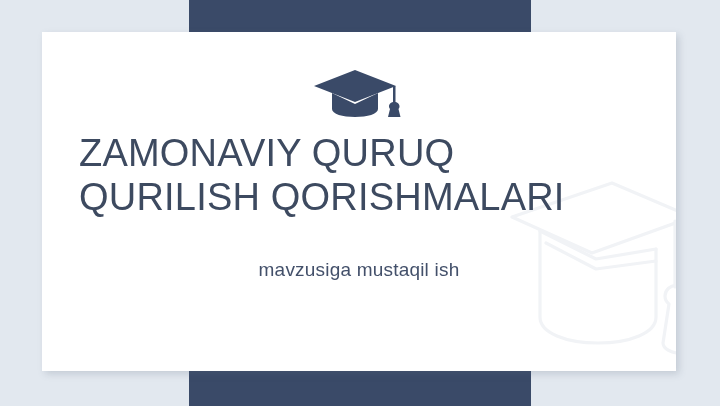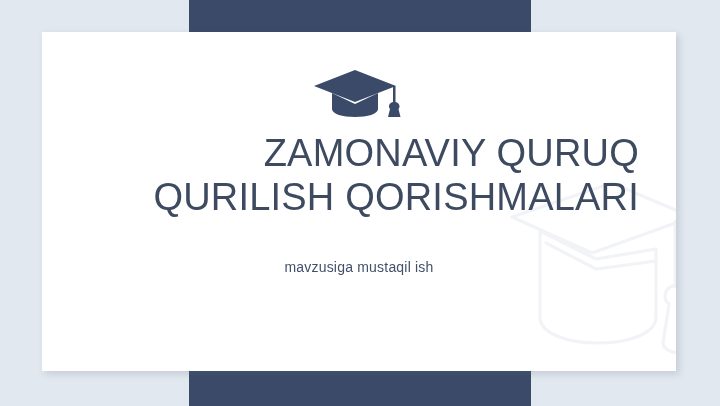--- a/index.html
+++ b/index.html
@@ -81,37 +81,37 @@
   }
   .cap-icon svg {
     display: block;
     width: 100%;
     height: 100%;
   }
 
   .slide-title {
     margin: 0;
     width: 560px;
-    text-align: right;
+    text-align: left;
     font-family: "Liberation Sans", sans-serif;
     font-weight: 400;
     font-size: 38px;
     line-height: 1.16;
     letter-spacing: 0.2px;
     color: #3d4a60;
   }
 
   .slide-subtitle {
     margin: 0;
     margin-top: 40px;
     width: 560px;
     text-align: center;
     font-family: "Liberation Sans", sans-serif;
     font-weight: 400;
-    font-size: 14px;
+    font-size: 19px;
     letter-spacing: 0.2px;
     color: #43506a;
   }
 </style>
 </head>
 <body>
 
 <div class="slide-root">
 
   <div class="accent-band"></div>

